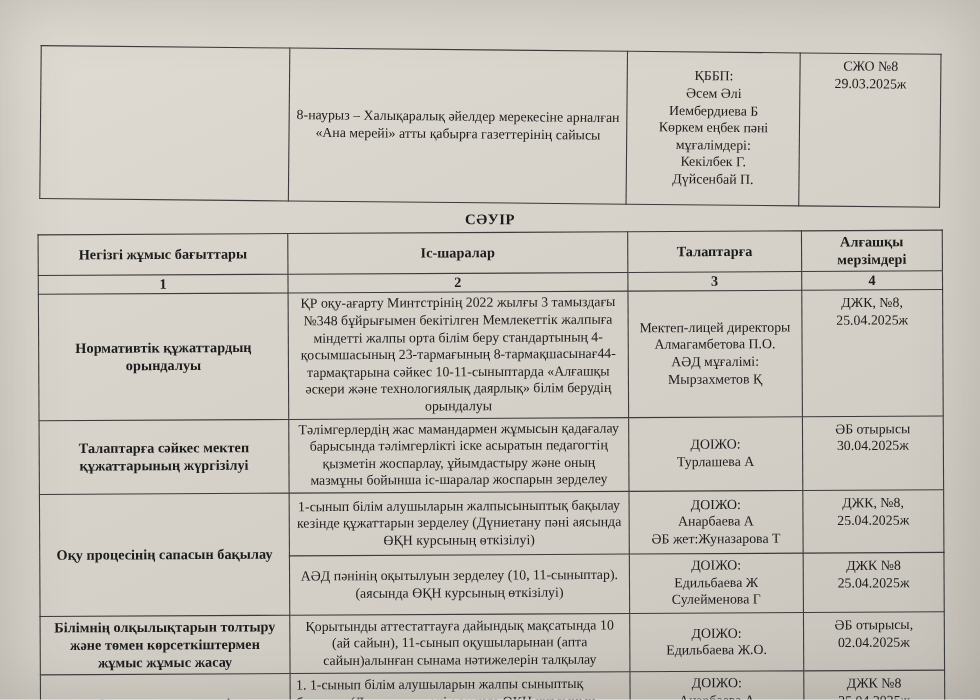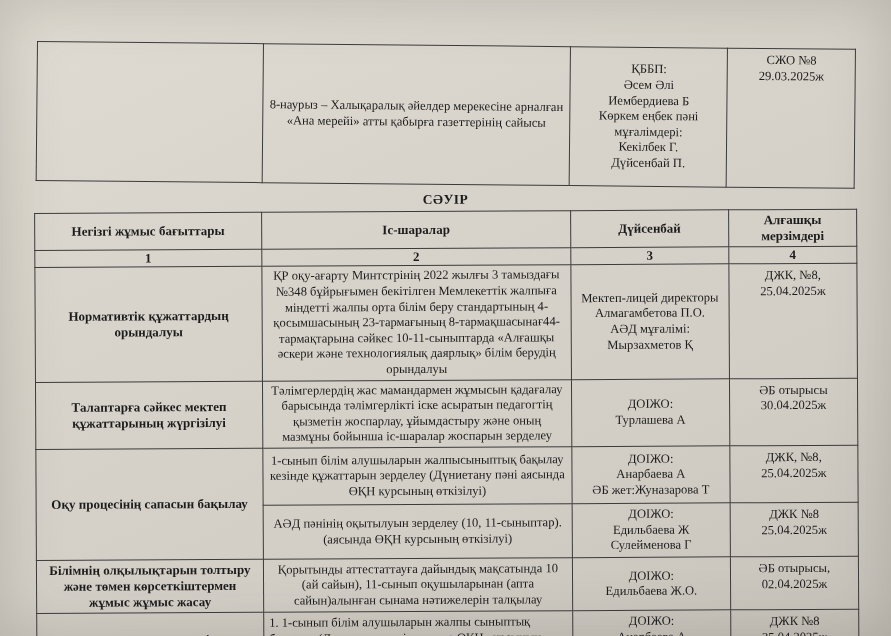--- a/index.html
+++ b/index.html
@@ -75,21 +75,21 @@
         <col class="c1">
         <col class="c2">
         <col class="c3">
         <col class="c4">
       </colgroup>
 
     <tbody>
         <tr>
       <th>Негізгі жұмыс бағыттары</th>
       <th>Іс-шаралар</th>
-      <th>Дүйсенбай</th>
+      <th>Талаптарға</th>
       <th>Алғашқы мерзімдері</th>
     </tr>
 
     <tr class="num-row">
       <td>1</td>
       <td>2</td>
       <td>3</td>
       <td>4</td>
     </tr>
 

